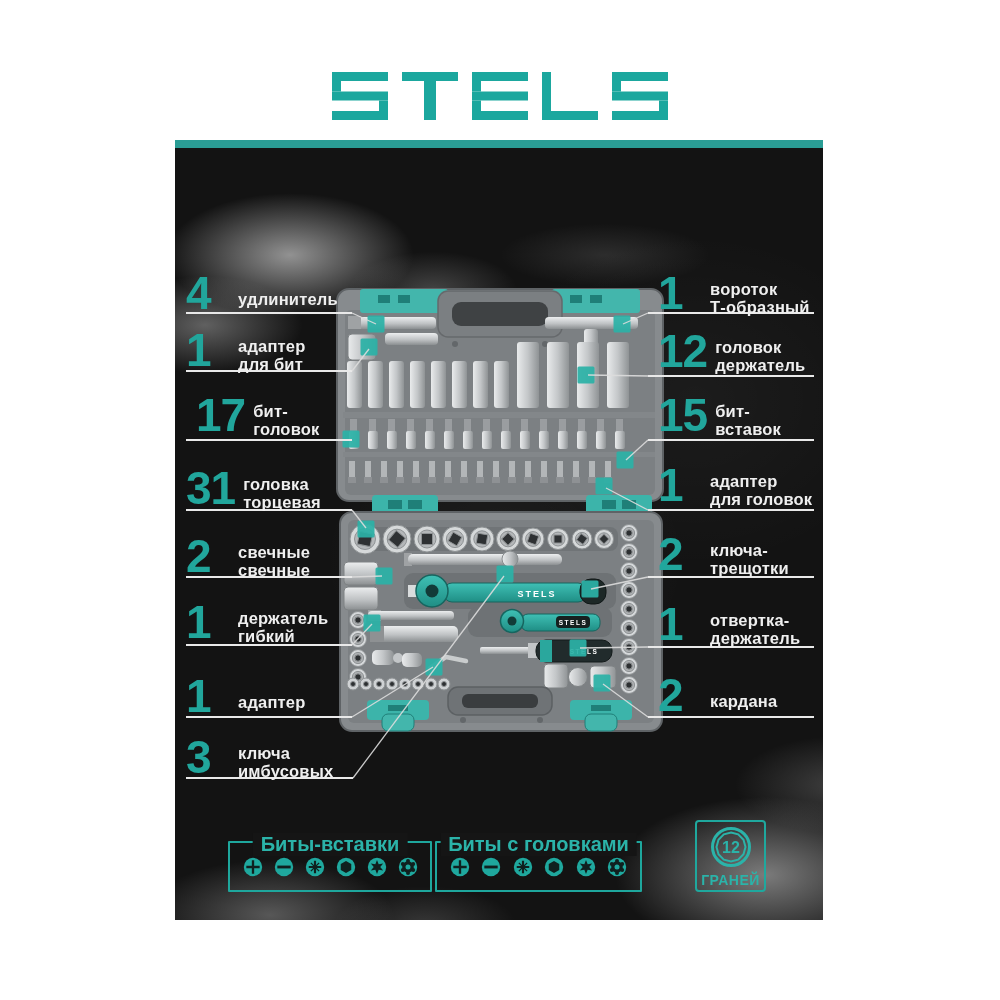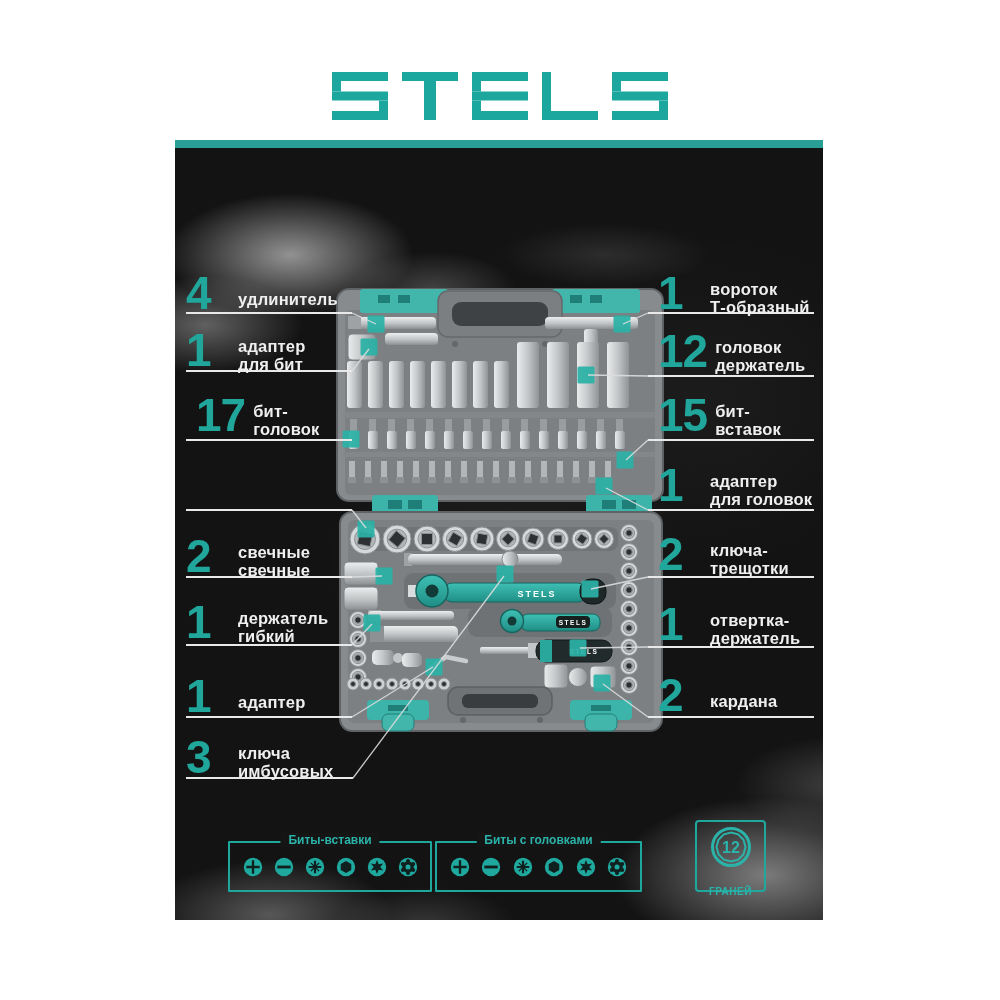--- a/index.html
+++ b/index.html
@@ -28,29 +28,29 @@
   .co{position:absolute;display:flex;align-items:flex-start;}
   .co .num{min-width:44px;font-size:46px;line-height:.78;font-weight:700;color:#21a69c;
            letter-spacing:-1px;}
   .co .lbl{margin-left:8px;font-size:16.5px;line-height:17.5px;font-weight:700;color:#efefef;
            margin-top:5px;letter-spacing:.2px;}
   .co .lbl span{display:block;white-space:nowrap;}
   .co .lbl.one{margin-top:15px;}
   
   .bits-box{position:absolute;height:47px;border:2px solid #1ea79d;border-radius:1px;}
   .bits-title{position:absolute;top:-10px;left:50%;transform:translateX(-50%);
-      background:#151515;padding:0 8px;color:#2bb3a9;font-size:12px;font-weight:700;
+      background:#151515;padding:0 8px;color:#2bb3a9;font-size:20px;font-weight:700;
       white-space:nowrap;}
   .bits-row{display:flex;justify-content:space-around;align-items:center;height:100%;padding:0 7px;}
   .bit-icon{width:20px;height:20px;display:block;}
   
   .badge{position:absolute;left:695px;top:820px;width:67px;height:68px;border:2.5px solid #1fa89e;
          border-radius:4px;text-align:center;}
   .badge svg{display:block;margin:4px auto 0;}
-  .badge .badge-label{color:#2bb3a9;font-size:10px;font-weight:700;letter-spacing:.5px;margin-top:18px;}
+  .badge .badge-label{color:#2bb3a9;font-size:14px;font-weight:700;letter-spacing:.5px;margin-top:4px;}
 </style>
 </head>
 <body>
 
 <div class="page">
 
   <svg class="logo" viewBox="0 0 336 48">
     <g fill="#1ba79e">
 
       <rect x="0" y="0" width="56" height="9"></rect>
@@ -454,20 +454,27 @@
         <span>для бит</span>
       </span>
   </div>
   <div class="co" style="left:196px;top:398px">
     <span class="num">17</span>
     <span class="lbl">
         <span>бит-</span>
         <span>головок</span>
       </span>
   </div>
+  <div class="co" style="left:186px;top:471px">
+    <span class="num">31</span>
+    <span class="lbl">
+        <span>головка</span>
+        <span>торцевая</span>
+      </span>
+  </div>
   <div class="co" style="left:186px;top:539px">
     <span class="num">2</span>
     <span class="lbl">
         <span>свечные</span>
         <span>свечные</span>
       </span>
   </div>
   <div class="co" style="left:186px;top:605px">
     <span class="num">1</span>
     <span class="lbl">

